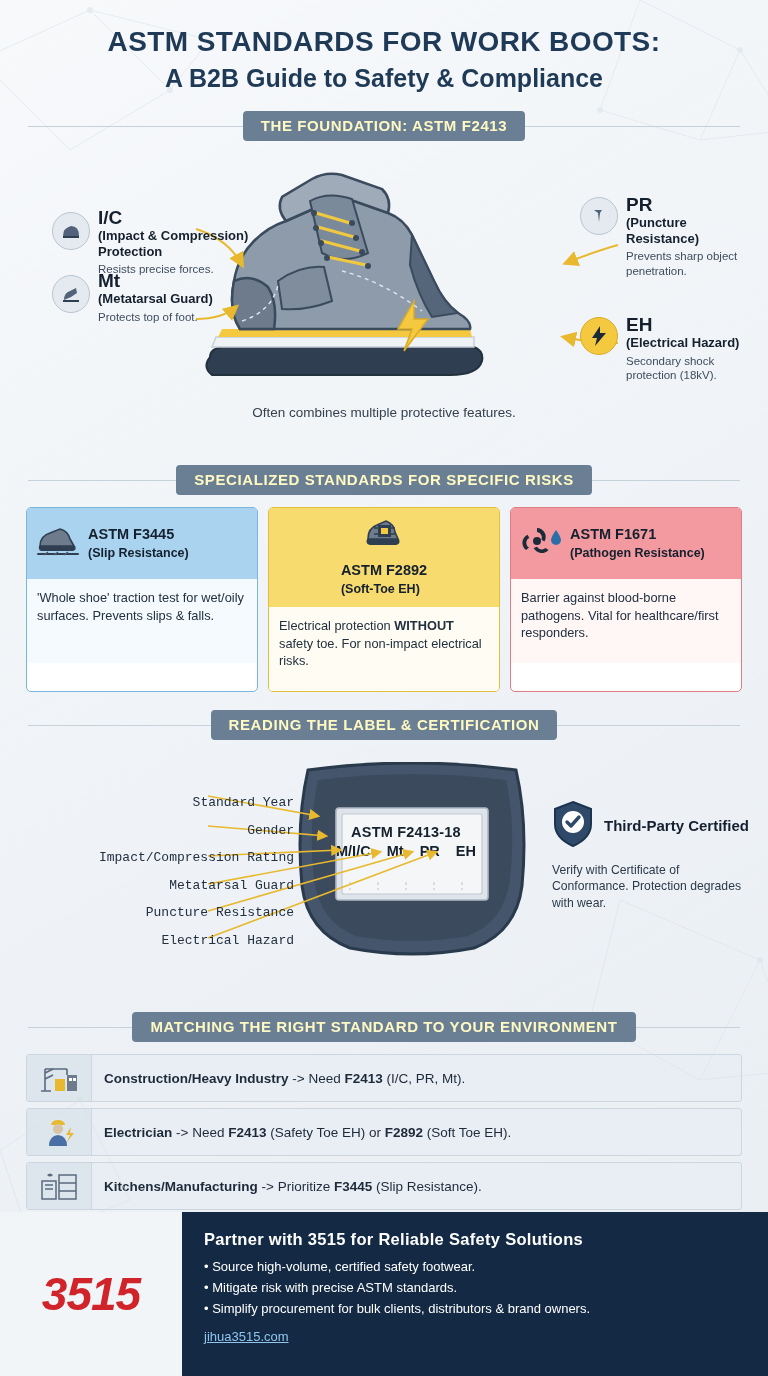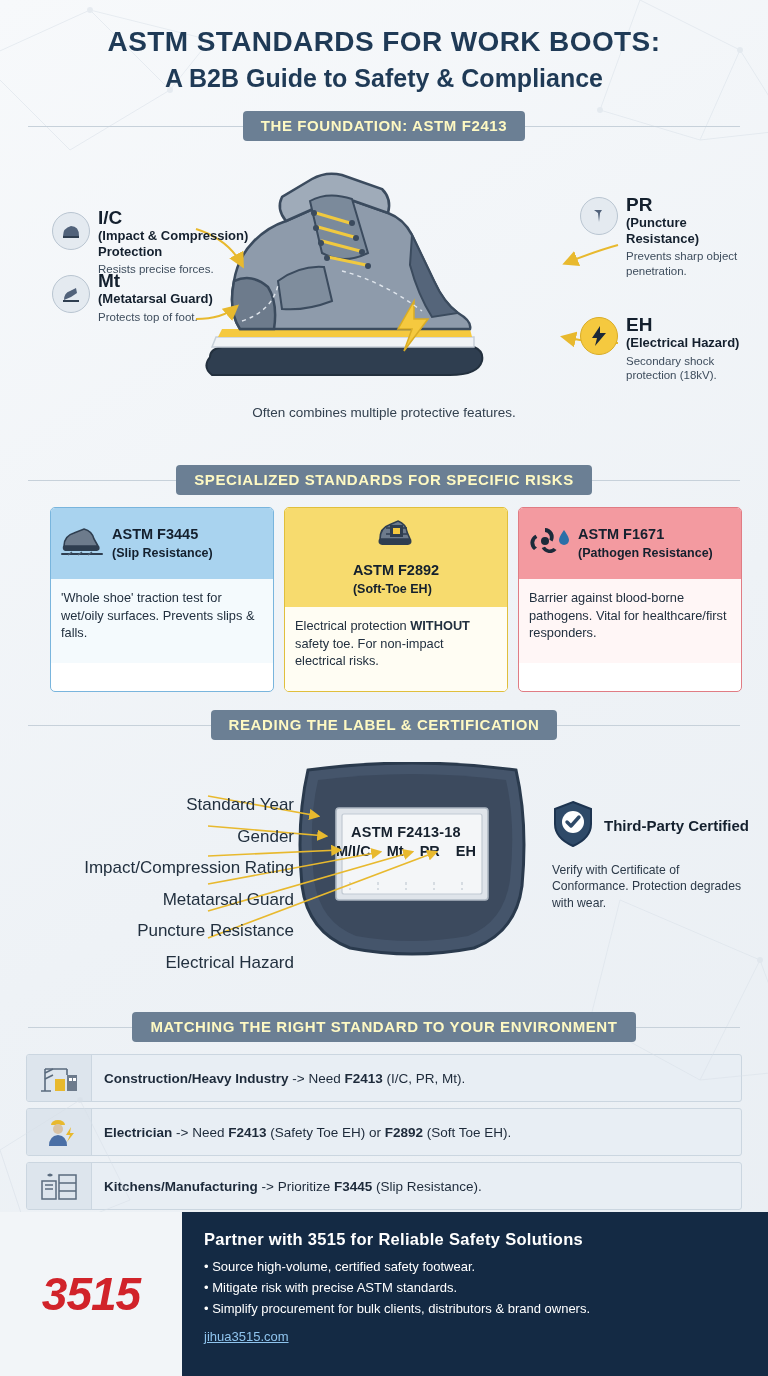--- a/index.html
+++ b/index.html
@@ -142,21 +142,20 @@
     text-align: center;
     font-size: 13.5px;
     color: #33414f;
   }
 
   
   .cards {
     display: flex;
     gap: 10px;
     padding: 12px 26px 0;
-    margin-left: 24px;
   }
   .card {
     flex: 1;
     border-radius: 5px;
     overflow: hidden;
     border: 1px solid #c4cfd9;
     background: #ffffff;
   }
   .card .card-head {
     display: flex;
@@ -203,24 +202,25 @@
     margin-top: 4px;
   }
   .label-callouts {
     position: absolute;
     left: 14px;
     top: 52px;
     width: 280px;
     text-align: right;
   }
   .label-callouts div {
-    font-size: 17px;
+    font-size: 13px;
     color: #22303f;
     line-height: 1.0;
     margin-bottom: 14.5px;
+    font-family: Liberation Mono, monospace;
   }
   .cert {
     position: absolute;
     left: 552px;
     top: 56px;
     width: 200px;
   }
   .cert .cert-title {
     font-size: 15px;
     font-weight: bold;

